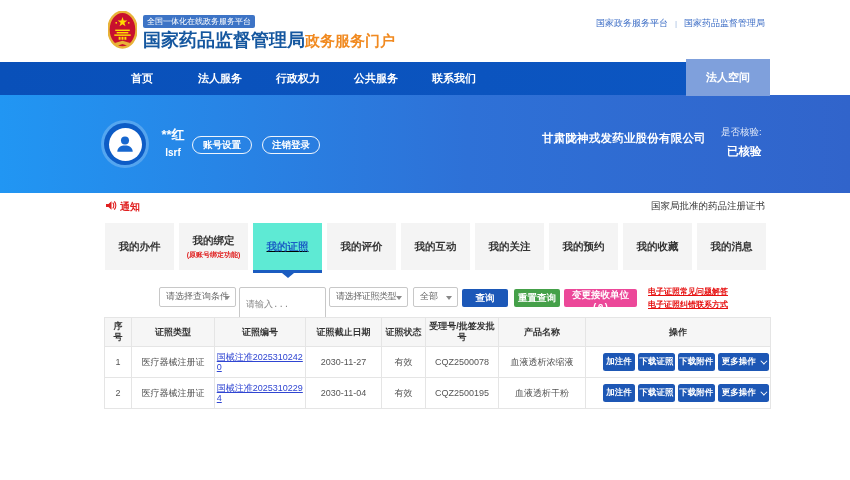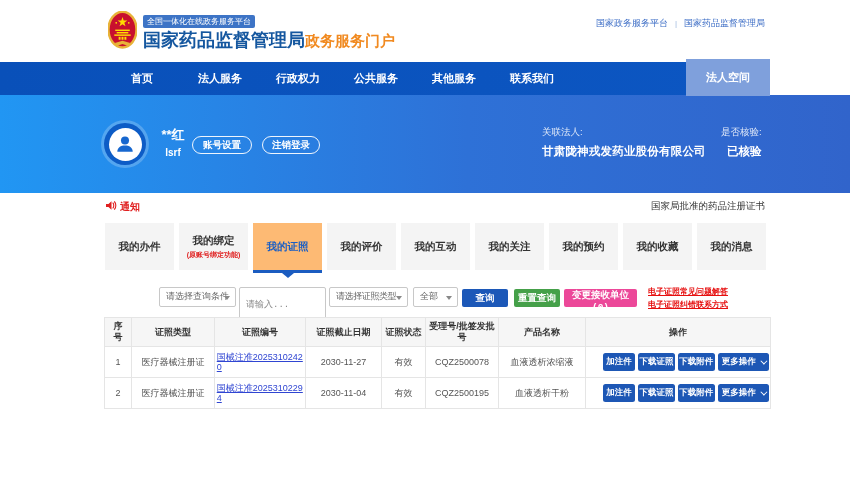--- a/index.html
+++ b/index.html
@@ -57,21 +57,21 @@
   .notice .horn { position:absolute; left:0; top:1px; }
   .notice .ntxt { position:absolute; left:15px; top:1px; font-size:10px; font-weight:bold; color:#e02020; }
   .notice .scroll { position:absolute; right:0; top:1px; font-size:9.5px; color:#333; }
 
   
   .tabs { position:absolute; left:105px; top:223px; width:661px; height:47px; display:flex; gap:5px; }
   .tab { width:69px; height:47px; background:#f4f4f4; display:flex; flex-direction:column;
          align-items:center; justify-content:center; cursor:pointer; }
   .tab .tl { font-size:10.5px; font-weight:bold; color:#333; white-space:nowrap; }
   .tab .tn { font-size:7px; color:#e02020; margin-top:2px; white-space:nowrap; font-weight:bold; }
-  .tab.active { background:#fdba74; }
+  .tab.active { background:#5eead4;text-decoration:underline; }
   .tab.active .tl { color:#1a5ec4; }
   .tab-bar { position:absolute; left:253px; top:270px; width:69px; height:3px; background:#1b5cc0; }
   .tab-caret { position:absolute; left:282px; top:273px; width:0; height:0;
                border-left:6px solid transparent; border-right:6px solid transparent;
                border-top:5px solid #1b5cc0; }
 
   
   .filter { position:absolute; left:0; top:287px; width:850px; height:22px;font-family:Liberation Mono, monospace; }
   .fbox { position:absolute; top:0; height:20px; background:#fff; border:1px solid #c8c8c8;
           border-radius:2px; font-size:9px; color:#666; line-height:18px; padding:0 14px 0 6px;
@@ -145,21 +145,20 @@
       <a>国家药品监督管理局</a>
     </div>
   </div>
 
   <div class="nav">
     <div class="nav-items">
       <div class="nav-item">首页</div>
       <div class="nav-item">法人服务</div>
       <div class="nav-item">行政权力</div>
       <div class="nav-item">公共服务</div>
-      <div class="nav-item">其他服务</div>
       <div class="nav-item">联系我们</div>
     </div>
   </div>
   <div class="space-btn">法人空间</div>
 
   <div class="banner"></div>
   <div class="avatar">
     <div class="avatar-inner">
       <svg width="22" height="22" viewBox="0 0 24 24">
         <circle cx="12" cy="8.2" r="4.4" fill="#1767cf"></circle>
@@ -167,21 +166,20 @@
       </svg>
     </div>
   </div>
   <div class="who">
     <div class="uname">**红</div>
     <div class="uacct">lsrf</div>
   </div>
   <button class="pill p1">账号设置</button>
   <button class="pill p2">注销登录</button>
   <div class="legal">
-    <div class="lbl">关联法人:</div>
     <div class="val">甘肃陇神戎发药业股份有限公司</div>
   </div>
   <div class="verify">
     <div class="lbl">是否核验:</div>
     <div class="val">已核验</div>
   </div>
 
   <div class="notice">
     <svg class="horn" width="12" height="11" viewBox="0 0 24 22">
       <polygon points="2,8 7,8 13,2.5 13,19.5 7,14 2,14" fill="#e02020"></polygon>

